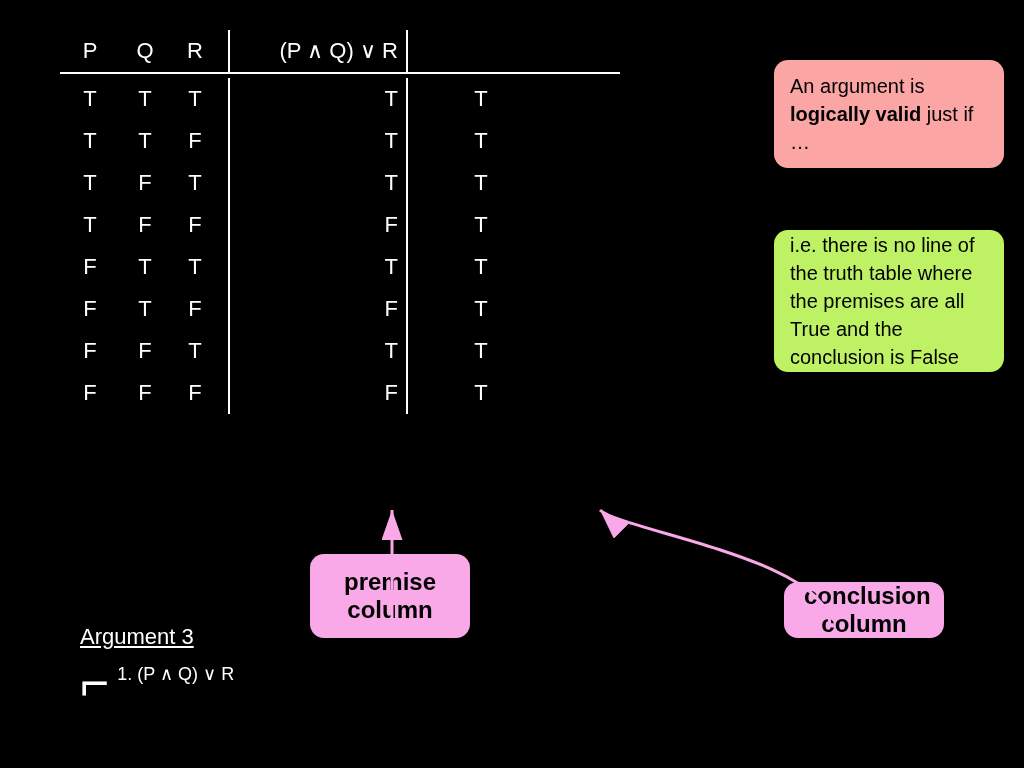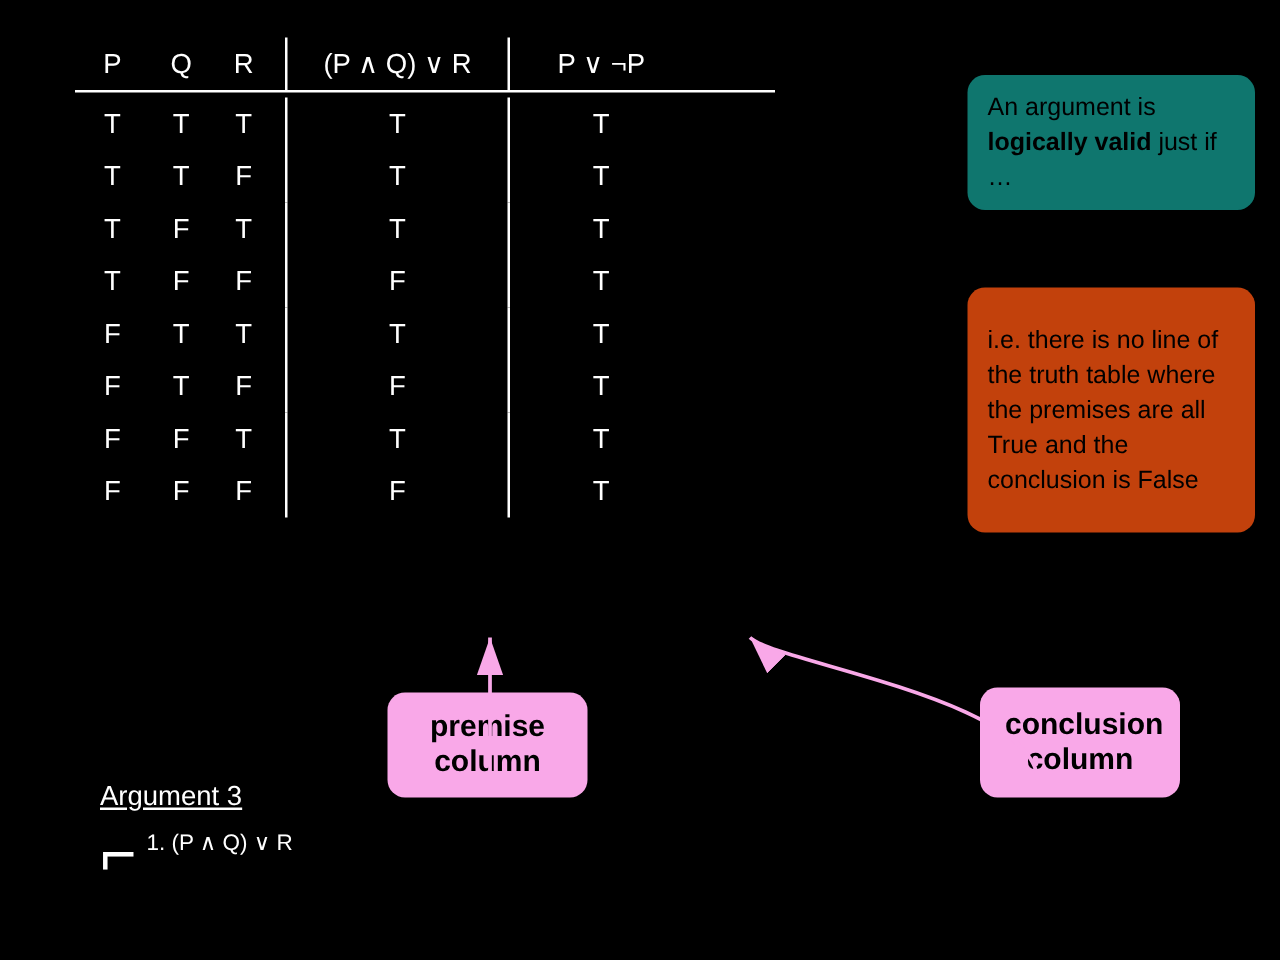--- a/index.html
+++ b/index.html
@@ -45,21 +45,21 @@
       height: 42px;
     }
 
     .cell {
       text-align: center;
     }
 
     .cell-p { width: 60px; }
     .cell-q { width: 50px; }
     .cell-r { width: 50px; }
-    .cell-pq { width: 160px; }
+    .cell-pq { width: 160px; text-align: right; }
     .cell-pvnp { width: 130px; }
 
     .vdivider {
       width: 2px;
       background: #fff;
       height: 42px;
       margin: 0 8px;
     }
 
     
@@ -91,37 +91,37 @@
       font-size: 18px;
       line-height: 1.8;
     }
 
     
     .box-valid {
       position: absolute;
       top: 60px;
       right: 20px;
       width: 230px;
-      background: #0f766e;
+      background: #fca5a5;
       color: #000;
       border-radius: 14px;
       padding: 12px 16px;
       font-size: 20px;
       line-height: 1.4;
     }
 
     .box-explanation {
       position: absolute;
       top: 230px;
       right: 20px;
       width: 230px;
-      background: #c2410c;
-      color: #000;
-      border-radius: 14px;
-      padding: 28px 16px;
+      background: #bef264;
+      color: #000;
+      border-radius: 14px;
+      padding: 1px 16px;
       font-size: 20px;
       line-height: 1.4;
     }
 
     
     .box-premise {
       position: absolute;
       background: #f9a8e8;
       color: #000;
       border-radius: 14px;
@@ -132,21 +132,21 @@
       width: 160px;
       bottom: 130px;
       left: 310px;
     }
 
     .box-conclusion {
       position: absolute;
       background: #f9a8e8;
       color: #000;
       border-radius: 14px;
-      padding: 16px 20px;
+      padding: 0 20px;
       font-size: 24px;
       font-weight: bold;
       text-align: center;
       width: 160px;
       bottom: 130px;
       right: 80px;
     }
 
     
     .arrows-svg {
@@ -165,21 +165,20 @@
 
   <div class="truth-table-area">
 
     <div class="header-row">
       <div class="cell cell-p">P</div>
       <div class="cell cell-q">Q</div>
       <div class="cell cell-r">R</div>
       <div class="vdivider"></div>
       <div class="cell cell-pq">(P ∧ Q) ∨ R</div>
       <div class="vdivider"></div>
-      <div class="cell cell-pvnp">P ∨ ¬P</div>
     </div>
 
     <div style="height:2px;background:#fff;margin-bottom:4px;"></div>
 
     <div class="table-rows" id="table-rows">
     <div class="table-row-item">
       <div class="cell cell-p">T</div>
       <div class="cell cell-q">T</div>
       <div class="cell cell-r">T</div>
       <div class="vdivider"></div>

